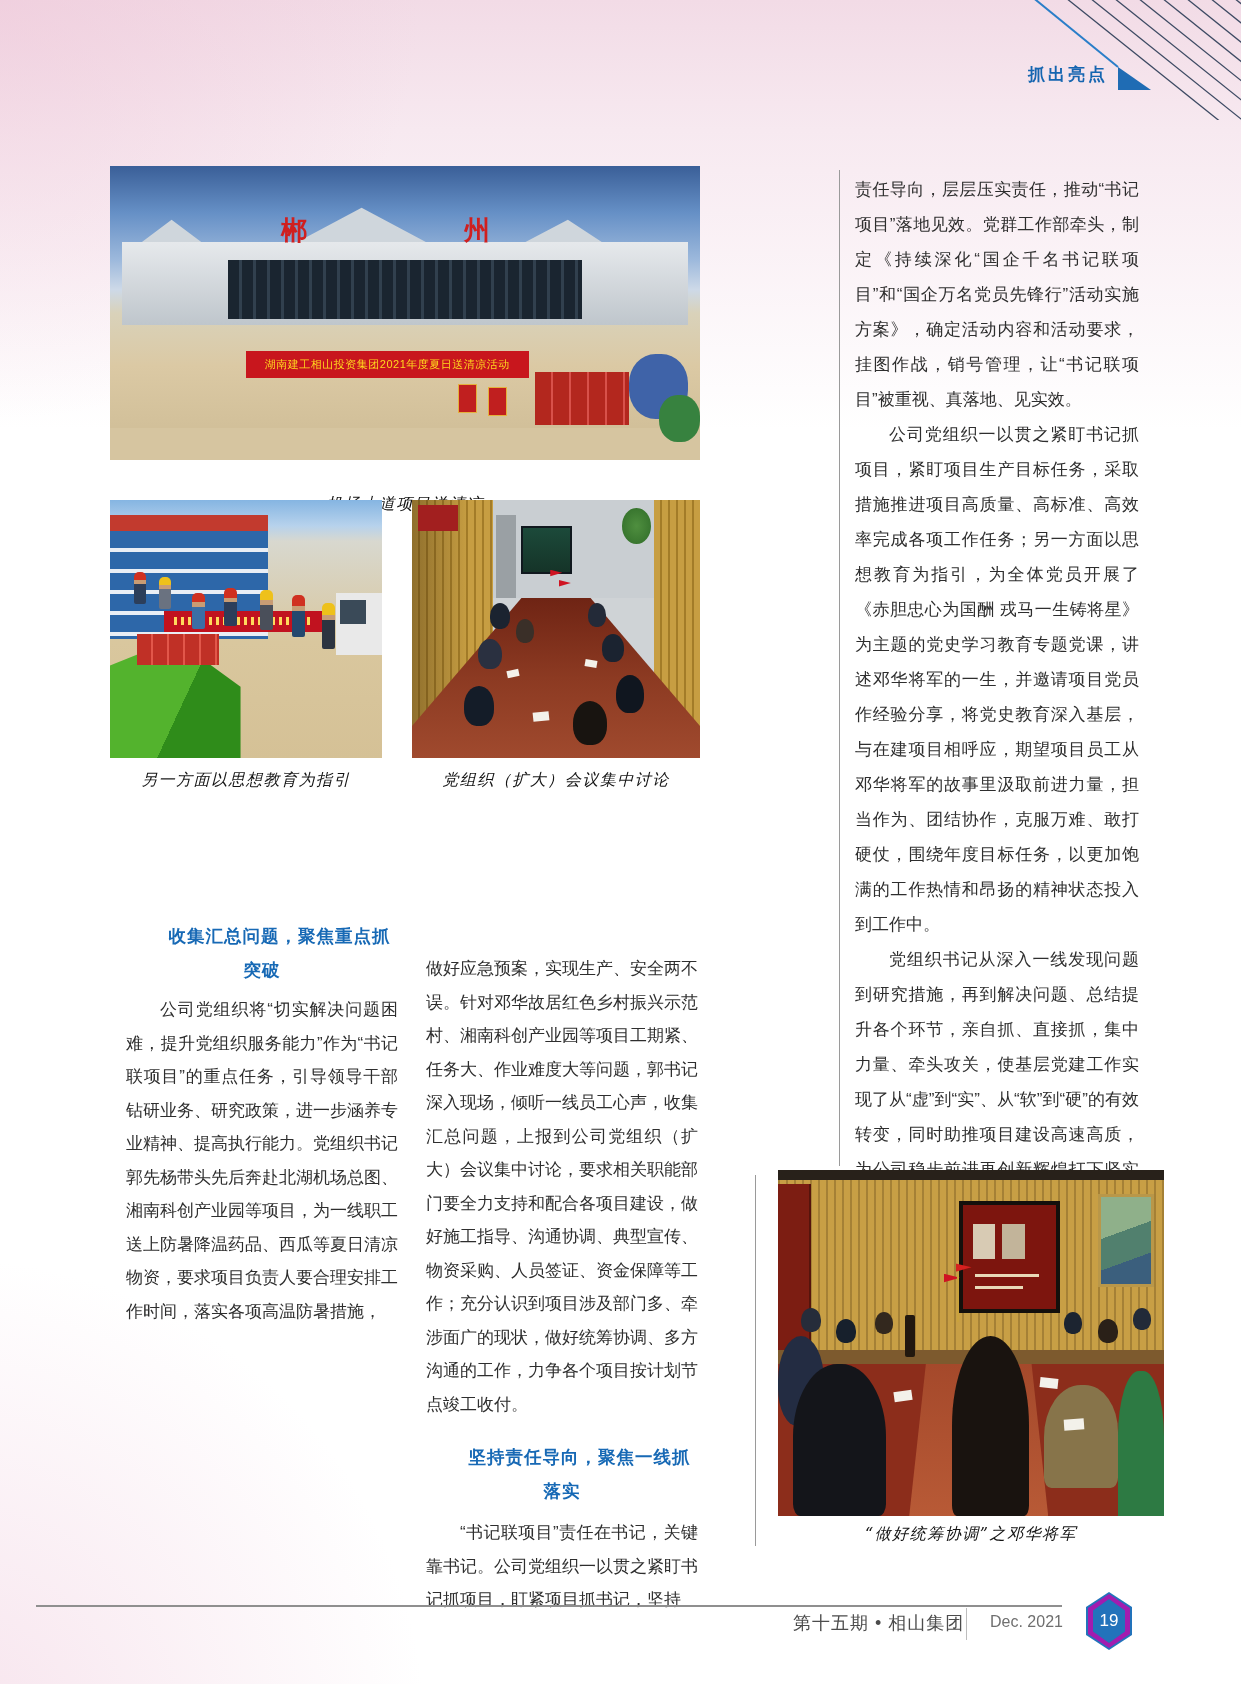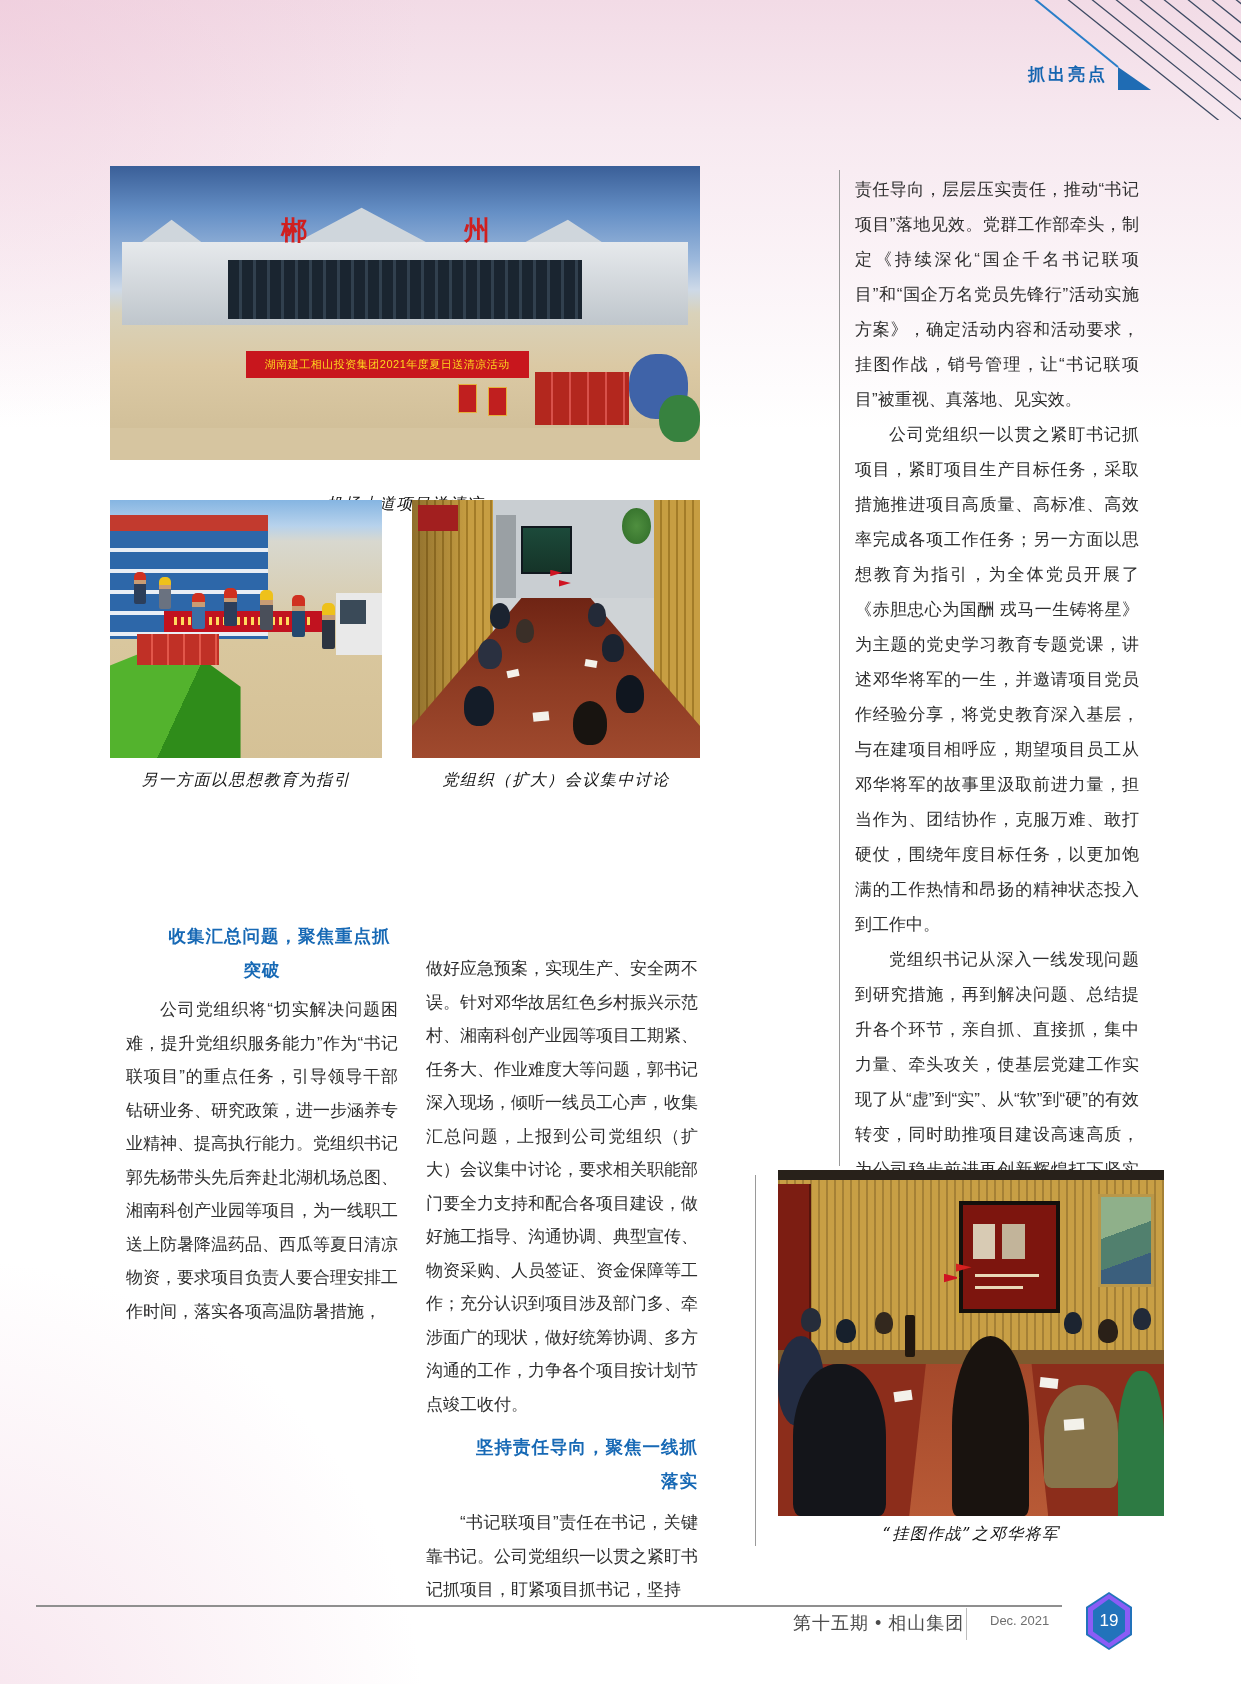--- a/index.html
+++ b/index.html
@@ -31,24 +31,24 @@
   
   .photo{position:absolute;overflow:hidden;}
   .fig{position:absolute;border-radius:5px 5px 2px 2px;
     background:linear-gradient(180deg,var(--hel) 0 26%,#c89c74 26% 38%,var(--cl) 38% 100%);}
   .blob{position:absolute;border-radius:50% 50% 42% 42%;}
   .paper{position:absolute;background:#f3f1ea;}
   
   .footer-line{position:absolute;left:36px;top:1605px;width:1026px;height:1.5px;background:#8f8f8f;}
   .footer-issue{position:absolute;left:793px;top:1611px;font-size:18px;color:#4c4c4c;letter-spacing:1px;}
   .footer-sep{position:absolute;left:966px;top:1608px;width:1px;height:32px;background:#bdbdbd;}
-  .footer-date{position:absolute;left:990px;top:1613px;font-size:13px;color:#6f6f6f;}
+  .footer-date{position:absolute;left:990px;top:1613px;font-size:16px;color:#6f6f6f;}
   .hex{clip-path:polygon(50% 0,100% 26%,100% 74%,50% 100%,0 74%,0 26%);}
   .hex-outer{position:absolute;left:1086px;top:1592px;width:46px;height:58px;background:#2273bb;}
-  .hex-mid{position:absolute;inset:2px;background:#8b5cf6;}
+  .hex-mid{position:absolute;inset:2px;background:#a21caf;}
   .hex-in{position:absolute;inset:5px;background:#2273bb;display:flex;align-items:center;
     justify-content:center;color:#fff;font-size:17px;}
 </style>
 </head>
 <body>
 
 <div class="page">
 
   <svg class="abs" style="right:0;top:0;" width="220" height="120" viewBox="0 0 220 120">
     <g stroke="#3d4a63" stroke-width="1.3">
@@ -165,21 +165,21 @@
     <p>党组织书记从深入一线发现问题到研究措施，再到解决问题、总结提升各个环节，亲自抓、直接抓，集中力量、牵头攻关，使基层党建工作实现了从“虚”到“实”、从“软”到“硬”的有效转变，同时助推项目建设高速高质，为公司稳步前进再创新辉煌打下坚实基础。</p>
   </div>
 
   <div class="col col-body" style="left:126px;top:920px;width:272px;">
     <p class="h-blue" style="margin-bottom:6px;">收集汇总问题，聚焦重点抓突破</p>
     <p>公司党组织将“切实解决问题困难，提升党组织服务能力”作为“书记联项目”的重点任务，引导领导干部钻研业务、研究政策，进一步涵养专业精神、提高执行能力。党组织书记郭先杨带头先后奔赴北湖机场总图、湘南科创产业园等项目，为一线职工送上防暑降温药品、西瓜等夏日清凉物资，要求项目负责人要合理安排工作时间，落实各项高温防暑措施，</p>
   </div>
 
   <div class="col col-body" style="left:426px;top:952px;width:272px;">
     <p class="cont">做好应急预案，实现生产、安全两不误。针对邓华故居红色乡村振兴示范村、湘南科创产业园等项目工期紧、任务大、作业难度大等问题，郭书记深入现场，倾听一线员工心声，收集汇总问题，上报到公司党组织（扩大）会议集中讨论，要求相关职能部门要全力支持和配合各项目建设，做好施工指导、沟通协调、典型宣传、物资采购、人员签证、资金保障等工作；充分认识到项目涉及部门多、牵涉面广的现状，做好统筹协调、多方沟通的工作，力争各个项目按计划节点竣工收付。</p>
-    <p class="h-blue" style="margin-top:10px;margin-bottom:8px;text-align:right;">坚持责任导向，聚焦一线抓落实</p>
+    <p class="h-blue" style="margin-top:20px;margin-bottom:8px;">坚持责任导向，聚焦一线抓落实</p>
     <p>“书记联项目”责任在书记，关键靠书记。公司党组织一以贯之紧盯书记抓项目，盯紧项目抓书记，坚持</p>
   </div>
 
   <div class="photo" style="left:778px;top:1170px;width:386px;height:346px;
               background:linear-gradient(180deg,#28211a 0 3%,#c89f45 3% 52%,#7d5a2e 52% 56%,#8c2d1b 56% 100%);">
     <div class="abs" style="left:0;right:0;top:3%;height:49%;
                 background:repeating-linear-gradient(90deg,rgba(60,38,8,.25) 0 2px,transparent 2px 8px);"></div>
     <div class="abs" style="left:0;top:4%;width:8%;height:48%;background:#7c1d12;border-right:2px solid #55140c;"></div>
     <div class="abs" style="left:47%;top:9%;width:24%;height:30%;background:#7d150e;border:4px solid #14100c;">
       <div class="abs" style="left:10%;top:18%;width:24%;height:34%;background:#d8cbb4;"></div>
@@ -205,21 +205,21 @@
     <div class="blob" style="left:92%;top:40%;width:18px;height:22px;background:#222a38;"></div>
     <div class="blob" style="left:0%;bottom:26%;width:12%;height:26%;background:#232c42;"></div>
     <div class="blob" style="left:4%;bottom:0;width:24%;height:44%;background:#14151a;border-radius:48% 48% 8% 8%;"></div>
     <div class="blob" style="left:45%;bottom:0;width:20%;height:52%;background:#19130f;border-radius:50% 50% 6% 6%;"></div>
     <div class="blob" style="right:12%;bottom:8%;width:19%;height:30%;background:#87744a;border-radius:50% 45% 10% 10%;"></div>
     <div class="blob" style="right:0;bottom:0;width:12%;height:42%;background:#2d7a43;border-radius:45% 45% 0 0;"></div>
     <div class="paper" style="left:30%;top:64%;width:18px;height:10px;transform:rotate(-8deg);"></div>
     <div class="paper" style="left:68%;top:60%;width:18px;height:10px;transform:rotate(6deg);"></div>
     <div class="paper" style="left:74%;top:72%;width:20px;height:11px;transform:rotate(-4deg);"></div>
   </div>
-  <div class="caption" style="left:778px;width:386px;top:1524px;">“挂图作战”之邓华将军</div>
+  <div class="caption" style="left:778px;width:386px;top:1524px;">“做好统筹协调”之邓华将军</div>
 
   <div class="footer-line"></div>
   <div class="footer-issue">第十五期 • 相山集团</div>
   <div class="footer-sep"></div>
   <div class="footer-date">Dec. 2021</div>
   <div class="hex hex-outer">
     <div class="hex hex-mid">
       <div class="hex hex-in">19</div>
     </div>
   </div>

